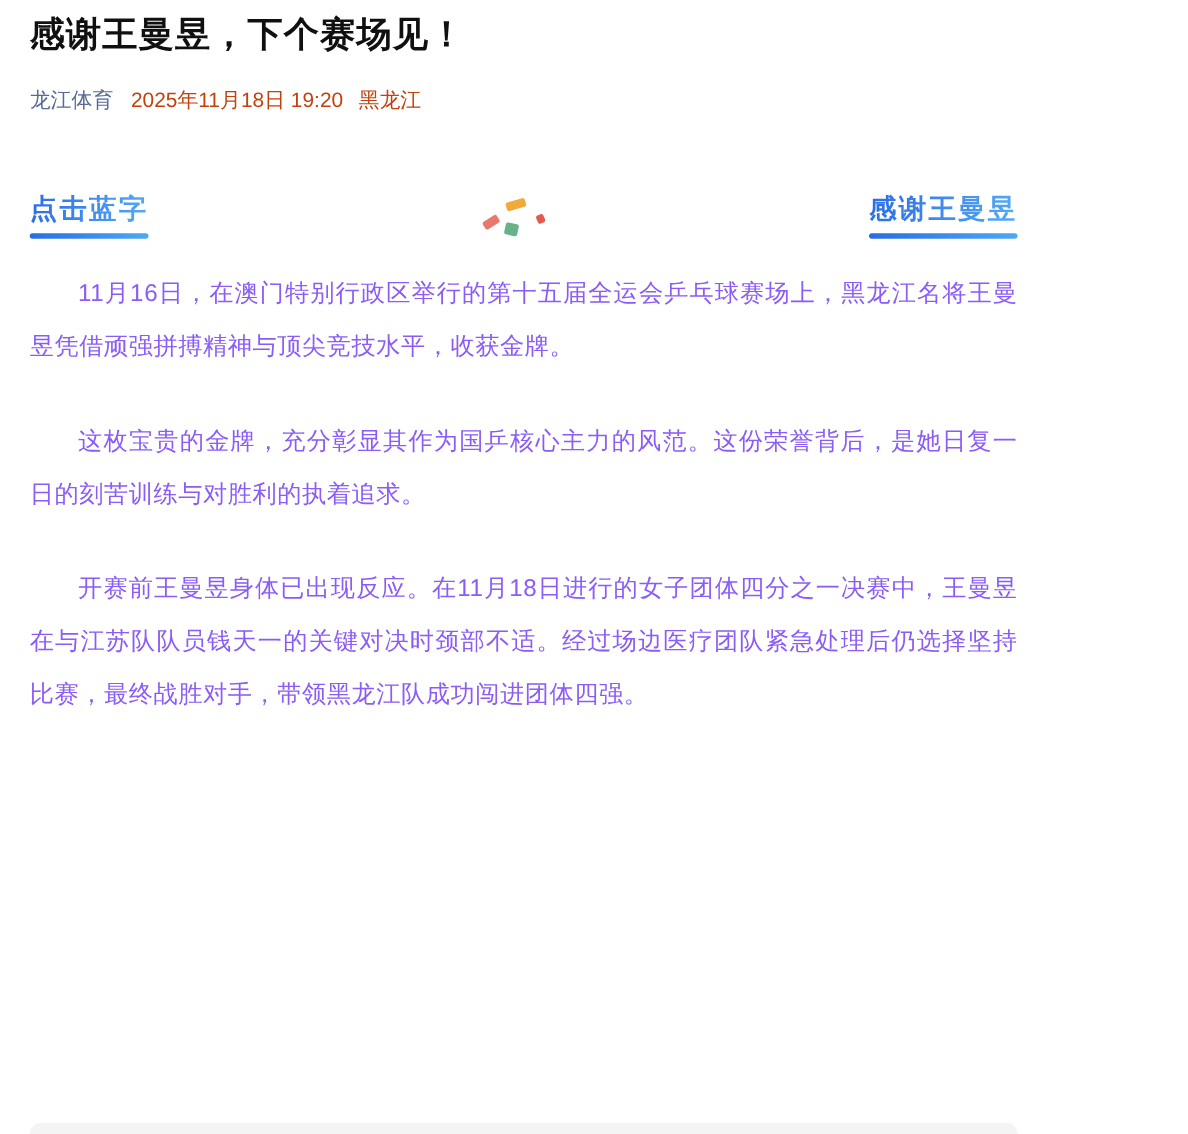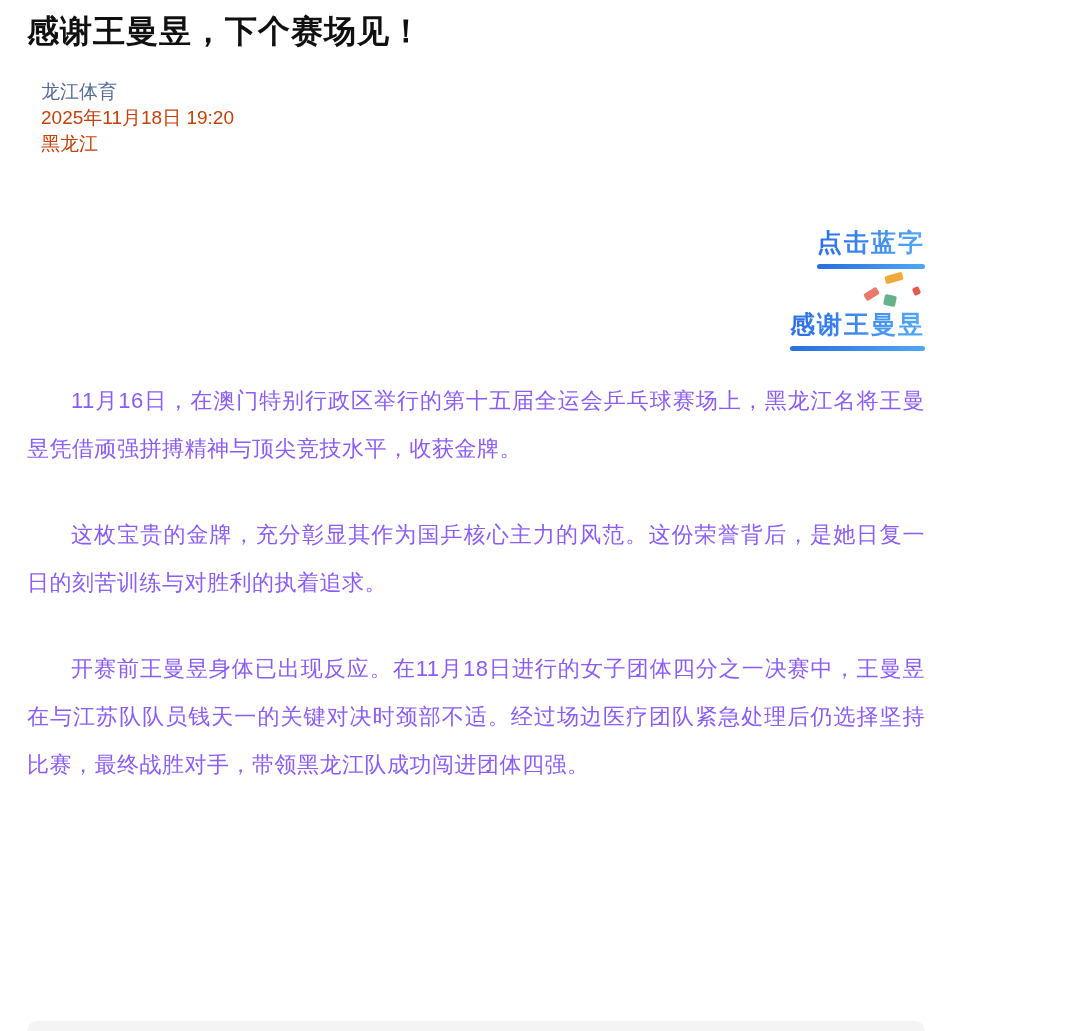--- a/index.html
+++ b/index.html
@@ -20,36 +20,34 @@
     font-weight: 700;
     color: #101010;
     letter-spacing: 1px;
   }
   .byline {
     margin-top: 26px;
     display: flex;
     align-items: baseline;
     font-size: 19px;
     line-height: 26px;
-    flex-direction: column;
   }
   .author {
     color: #576b95;
     margin-right: 16px;
     cursor: pointer;
   }
   .meta { color: #c2410c; }
   .meta + .meta { margin-left: 14px; }
 
   .banner {
     margin-top: 70px;
     display: flex;
-    justify-content: flex-start;
+    justify-content: space-between;
     align-items: flex-end;
-    flex-direction: column;
   }
   .banner-item {
     display: flex;
     flex-direction: column;
     align-items: center;
     cursor: pointer;
   }
   .banner-text {
     font-size: 25px;
     font-weight: 700;

